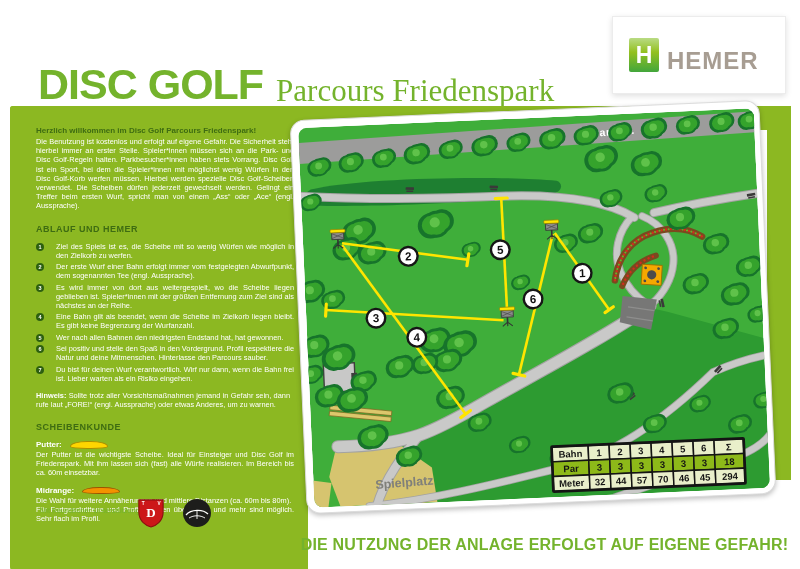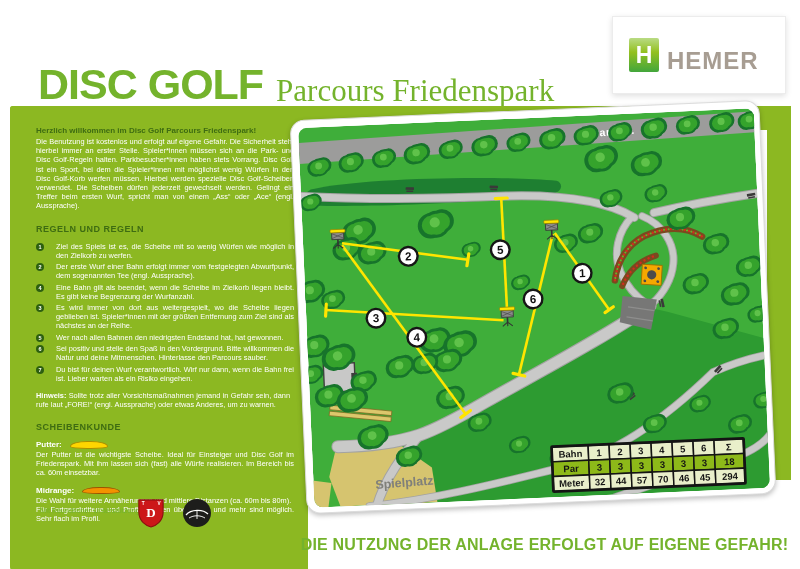--- a/index.html
+++ b/index.html
@@ -66,45 +66,45 @@
   <div class="logo-text">HEMER</div>
 </div>
 
 <div class="abs band"></div>
 <div class="abs strip"></div>
 
 <div class="abs panel">
   <div class="welcome-h">Herzlich willkommen im Disc Golf Parcours Friedenspark!</div>
   <p class="body-p">Die Benutzung ist kostenlos und erfolgt auf eigene Gefahr. Die Sicherheit steht hierbei immer an erster Stelle. Spieler*innen müssen sich an die Park- und Disc Golf-Regeln halten. Parkbesucher*innen haben stets Vorrang. Disc Golf ist ein Sport, bei dem die Spieler*innen mit möglichst wenig Würfen in den Disc Golf-Korb werfen müssen. Hierbei werden spezielle Disc Golf-Scheiben verwendet. Die Scheiben dürfen jederzeit gewechselt werden. Gelingt ein Treffer beim ersten Wurf, spricht man von einem „Ass“ oder „Ace“ (engl. Aussprache).</p>
 
-  <div class="section-h">REGELN UND REGELN</div>
+  <div class="section-h">ABLAUF UND HEMER</div>
   <ul class="rules">
     <li>
         <span class="numdot">1</span>
         <span>Ziel des Spiels ist es, die Scheibe mit so wenig Würfen wie möglich in den Zielkorb zu werfen.</span>
       </li>
     <li>
         <span class="numdot">2</span>
         <span>Der erste Wurf einer Bahn erfolgt immer vom festgelegten Abwurfpunkt, dem sogenannten Tee (engl. Aussprache).</span>
       </li>
     <li>
+        <span class="numdot">3</span>
+        <span>Es wird immer von dort aus weitergespielt, wo die Scheibe liegen geblieben ist. Spieler*innen mit der größten Entfernung zum Ziel sind als nächstes an der Reihe.</span>
+      </li>
+    <li>
         <span class="numdot">4</span>
         <span>Eine Bahn gilt als beendet, wenn die Scheibe im Zielkorb liegen bleibt. Es gibt keine Begrenzung der Wurfanzahl.</span>
       </li>
     <li>
-        <span class="numdot">3</span>
-        <span>Es wird immer von dort aus weitergespielt, wo die Scheibe liegen geblieben ist. Spieler*innen mit der größten Entfernung zum Ziel sind als nächstes an der Reihe.</span>
-      </li>
-    <li>
         <span class="numdot">5</span>
         <span>Wer nach allen Bahnen den niedrigsten Endstand hat, hat gewonnen.</span>
       </li>
     <li>
         <span class="numdot">6</span>
-        <span>Sei positiv und stelle den Spaß in den Vordergrund. Bitte willkommen die Natur und deine Mitmenschen. Hinterlasse den Parcours sauber.</span>
+        <span>Sei positiv und stelle den Spaß in den Vordergrund. Profil respektiere die Natur und deine Mitmenschen. Hinterlasse den Parcours sauber.</span>
       </li>
     <li>
         <span class="numdot">7</span>
         <span>Du bist für deinen Wurf verantwortlich. Wirf nur dann, wenn die Bahn frei ist. Lieber warten als ein Risiko eingehen.</span>
       </li>
   </ul>
   <p class="note-p"><b>Hinweis:</b><span> Sollte trotz aller Vorsichtsmaßnahmen jemand in Gefahr sein, dann rufe laut „FORE!“ (engl. Aussprache) oder etwas Anderes, um zu warnen.</span></p>
 
   <div class="section-h">SCHEIBENKUNDE</div>
 

